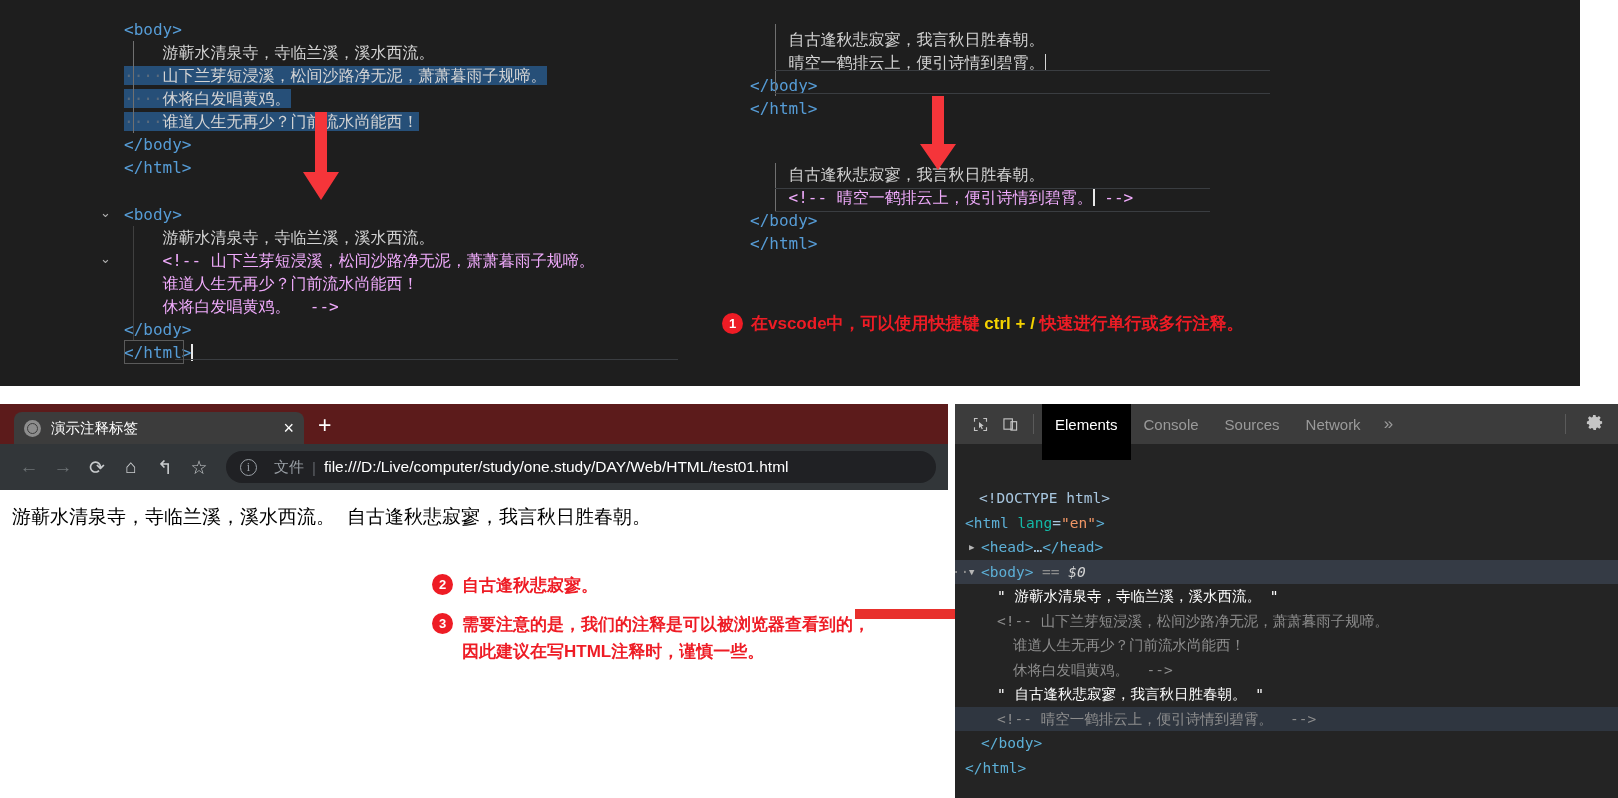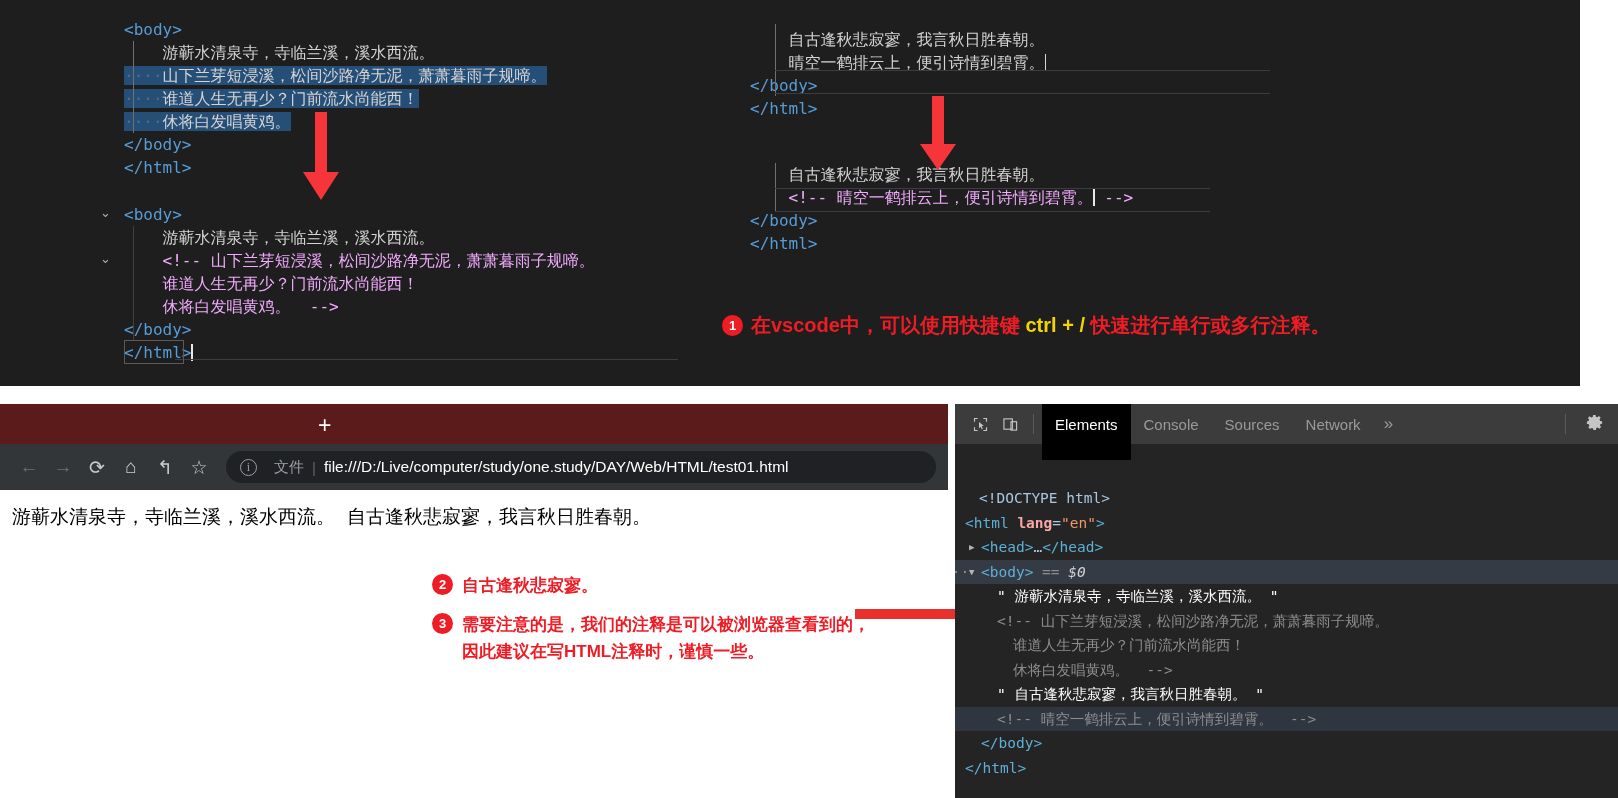--- a/index.html
+++ b/index.html
@@ -91,21 +91,21 @@
     border-radius: 50%;
     background: #ee1c25;
     color: #fff;
     font-size: 13px;
     font-weight: bold;
     font-family: "Liberation Sans", sans-serif;
     flex: 0 0 auto;
   }
   .note-text {
     color: #ee1c25;
-    font-size: 20px;
+    font-size: 17px;
     font-weight: bold;
     font-family: "Liberation Sans", sans-serif;
     white-space: pre;
   }
   .note-kbd { color: #f5d300; font-weight: bold; }
 
   
   #browser {
     position: absolute;
     left: 0; top: 404px;
@@ -310,21 +310,21 @@
   }
   .dt-line {
     white-space: pre;
     color: #a8c7e0;
     padding-left: 10px;
     position: relative;
   }
   .dt-line.sel-row { background: #353b45; }
   .dt-line.hl-row { background: #2f3640; }
   .dt-tag { color: #5db0d7; }
-  .dt-attr { color: #fca5a5; font-weight: bold; }
+  .dt-attr { color: #14b8a6; }
   .dt-val { color: #f29766; }
   .dt-punct { color: #a8c7e0; }
   .dt-text { color: #ffffff; }
   .dt-comment { color: #8d8d8d; }
   .dt-dollar { color: #d4d4d4; font-style: italic; }
   .dt-eq { color: #8d8d8d; }
   .dt-tri {
     position: absolute;
     left: 0px;
     color: #b6b6b6;
@@ -353,22 +353,22 @@
 </style>
 </head>
 <body>
 
 <div id="editor-panel">
 
   <div class="code-col" id="tl-block" style="left:124px; top:18px;">
       <div class="code-line"><span class="tag">&lt;body&gt;</span></div>
       <div class="code-line"><span class="txt">    游蕲水清泉寺，寺临兰溪，溪水西流。</span></div>
       <div class="code-line"><span class="dots sel">····</span><span class="txt sel">山下兰芽短浸溪，松间沙路净无泥，萧萧暮雨子规啼。</span></div>
+      <div class="code-line"><span class="dots sel">····</span><span class="txt sel">休将白发唱黄鸡。</span></div>
       <div class="code-line"><span class="dots sel">····</span><span class="txt sel">谁道人生无再少？门前流水尚能西！</span></div>
-      <div class="code-line"><span class="dots sel">····</span><span class="txt sel">休将白发唱黄鸡。</span></div>
       <div class="code-line"><span class="tag">&lt;/body&gt;</span></div>
       <div class="code-line"><span class="tag">&lt;/html&gt;</span></div>
     </div>
 
   <div class="indent-guide active" style="left:133px; top:41px; height:92px;"></div>
 
   <div class="code-col" id="bl-block" style="left:124px; top:203px;">
       <div class="code-line"><span class="tag">&lt;body&gt;</span></div>
       <div class="code-line"><span class="txt">    游蕲水清泉寺，寺临兰溪，溪水西流。</span></div>
       <div class="code-line"><span class="comment">    &lt;!-- 山下兰芽短浸溪，松间沙路净无泥，萧萧暮雨子规啼。</span></div>
@@ -413,20 +413,25 @@
 
   <div id="note1" style="left:722px; top:312px;">
     <span class="badge">1</span>
     <span class="note-text"><span>在vscode中，可以使用快捷键 </span><span class="note-kbd">ctrl + /</span><span> 快速进行单行或多行注释。</span></span>
   </div>
 </div>
 <div id="rightmargin"></div>
 
 <div id="browser">
   <div id="browser-tabstrip">
+    <div id="tab">
+      <span id="tab-favicon"></span>
+      <span id="tab-title">演示注释标签</span>
+      <span id="tab-close">×</span>
+    </div>
     <div id="newtab">+</div>
   </div>
 
   <div id="browser-toolbar">
     <span class="nav-btn disabled">←</span>
     <span class="nav-btn disabled">→</span>
     <span class="nav-btn">⟳</span>
     <span class="nav-btn">⌂</span>
     <span class="nav-btn">↰</span>
     <span class="nav-btn">☆</span>

